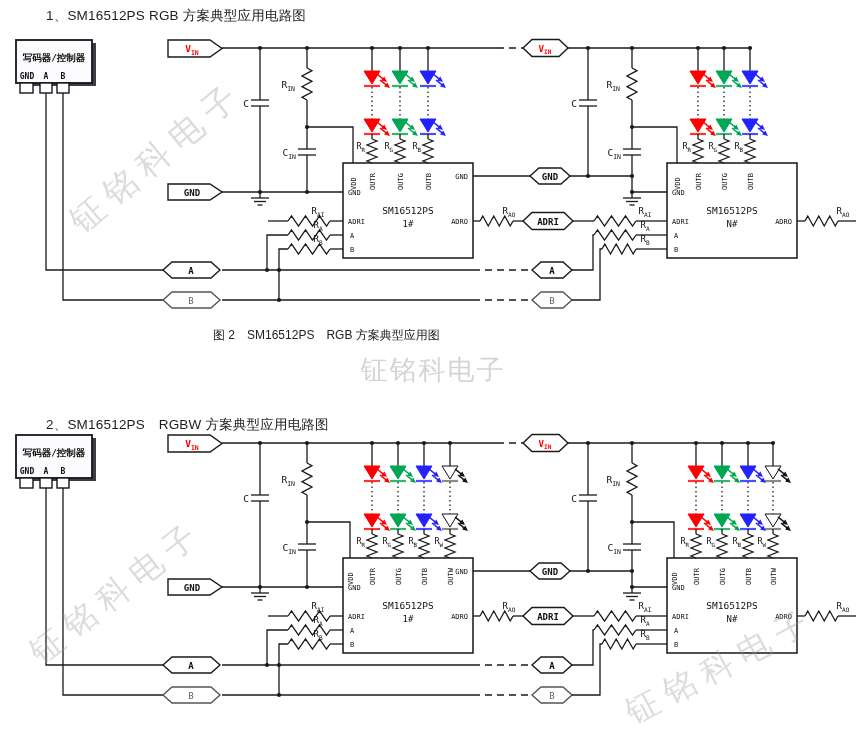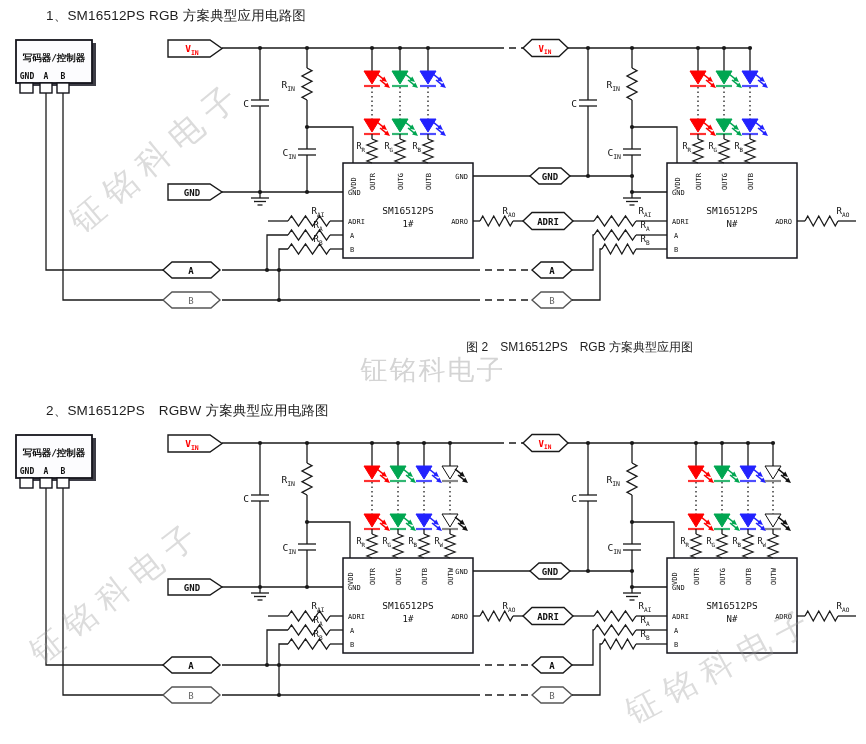--- a/index.html
+++ b/index.html
@@ -1,30 +1,30 @@
 <!DOCTYPE html>
 <html><head>
 <meta charset="utf-8">
 <style>
   html,body{margin:0;padding:0;background:#ffffff;}
   .page{position:relative;width:866px;height:744px;background:#ffffff;overflow:hidden;
         font-family:"Liberation Sans","DejaVu Sans",sans-serif;}
   .section-title{position:absolute;font-size:13.5px;color:#1d1d1d;letter-spacing:.2px;white-space:pre;}
-  .fig-caption{position:absolute;left:213px;width:480px;text-align:right;font-size:12px;
-               color:#222;font-weight:500;white-space:pre;margin-top:12px;}
+  .fig-caption{position:absolute;left:213px;width:480px;text-align:left;font-size:12px;
+               color:#222;font-weight:500;white-space:pre;}
   .watermark{position:absolute;color:#9a9a9a;white-space:nowrap;pointer-events:none;
              font-weight:500;transform-origin:center center;}
   svg text{font-family:"DejaVu Sans Mono","Liberation Mono",monospace;}
 </style>
 </head>
 <body>
 
 <div class="page">
   <div class="section-title" style="left:46px;top:7px">1、SM16512PS RGB 方案典型应用电路图</div>
-  <div class="section-title" style="left:46px;top:402px">2、SM16512PS　RGBW 方案典型应用电路图</div>
+  <div class="section-title" style="left:46px;top:416px">2、SM16512PS　RGBW 方案典型应用电路图</div>
 
   <svg id="diagram" width="866" height="744" viewBox="0 0 866 744" style="position:absolute;left:0;top:0">
       <rect x="20" y="43" width="76" height="43" fill="#3d3d46"></rect>
       <rect x="16" y="40" width="76" height="43" fill="#fcfcfe" stroke="#15151c" stroke-width="1.8"></rect>
       <text x="54" y="61" fill="#111" font-size="9.5" text-anchor="middle" font-family="&quot;Liberation Sans&quot;,&quot;DejaVu Sans&quot;,sans-serif" font-weight="bold">写码器/控制器</text>
       <text x="27" y="79" fill="#111" font-size="8" text-anchor="middle" font-weight="bold">GND</text>
       <text x="46" y="79" fill="#111" font-size="8" text-anchor="middle" font-weight="bold">A</text>
       <text x="63" y="79" fill="#111" font-size="8" text-anchor="middle" font-weight="bold">B</text>
       <rect x="20" y="83" width="13" height="10" fill="#fff" stroke="#15151c" stroke-width="1.4"></rect>
       <rect x="40" y="83" width="12" height="10" fill="#fff" stroke="#15151c" stroke-width="1.4"></rect>

